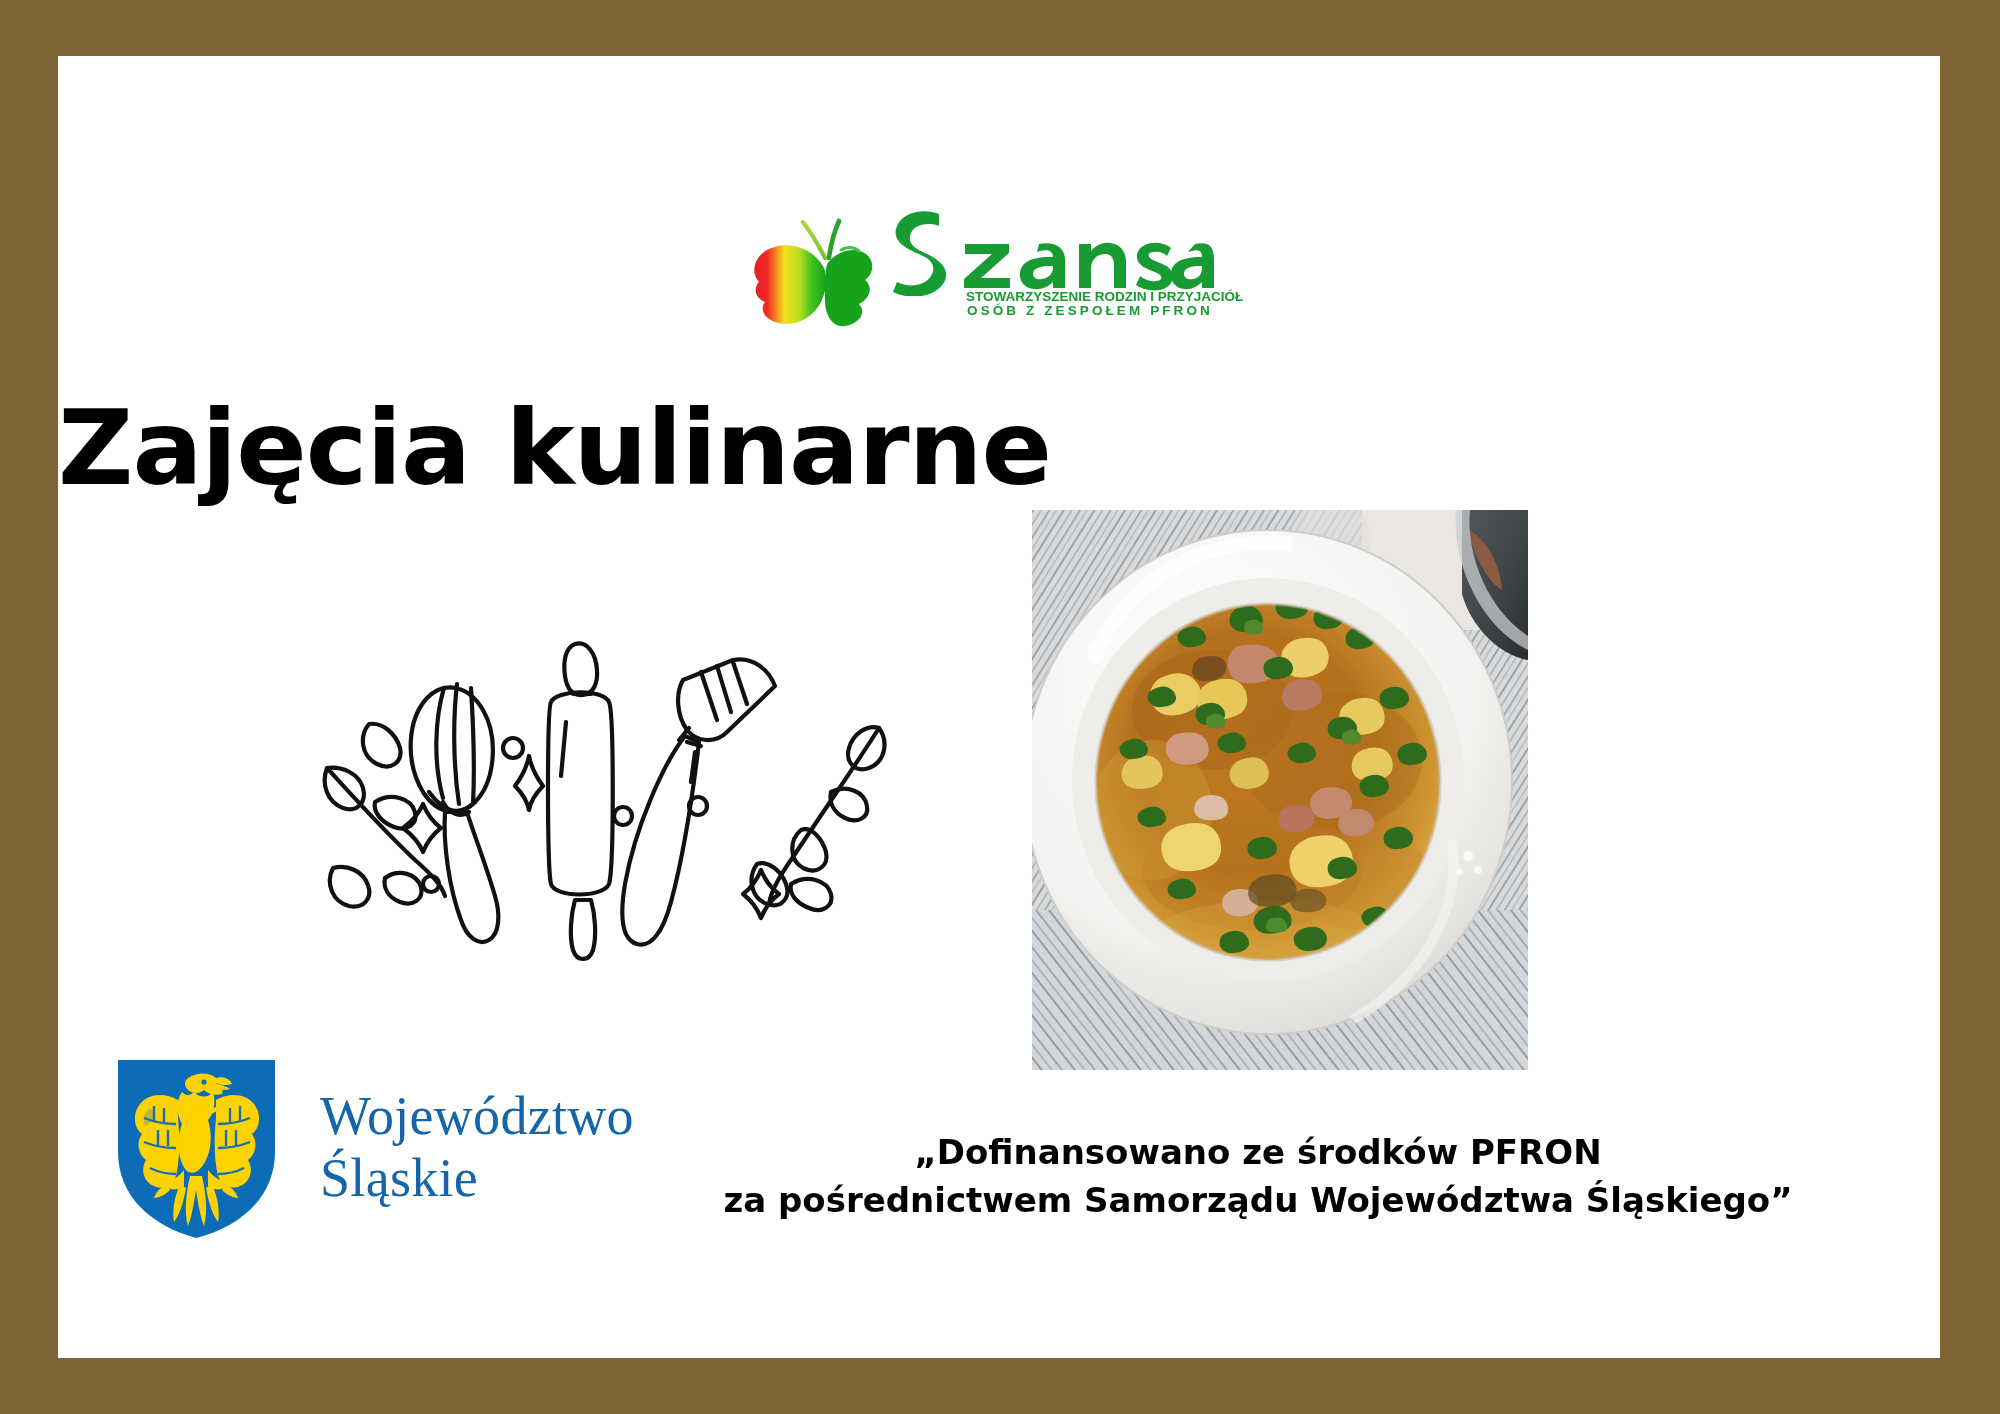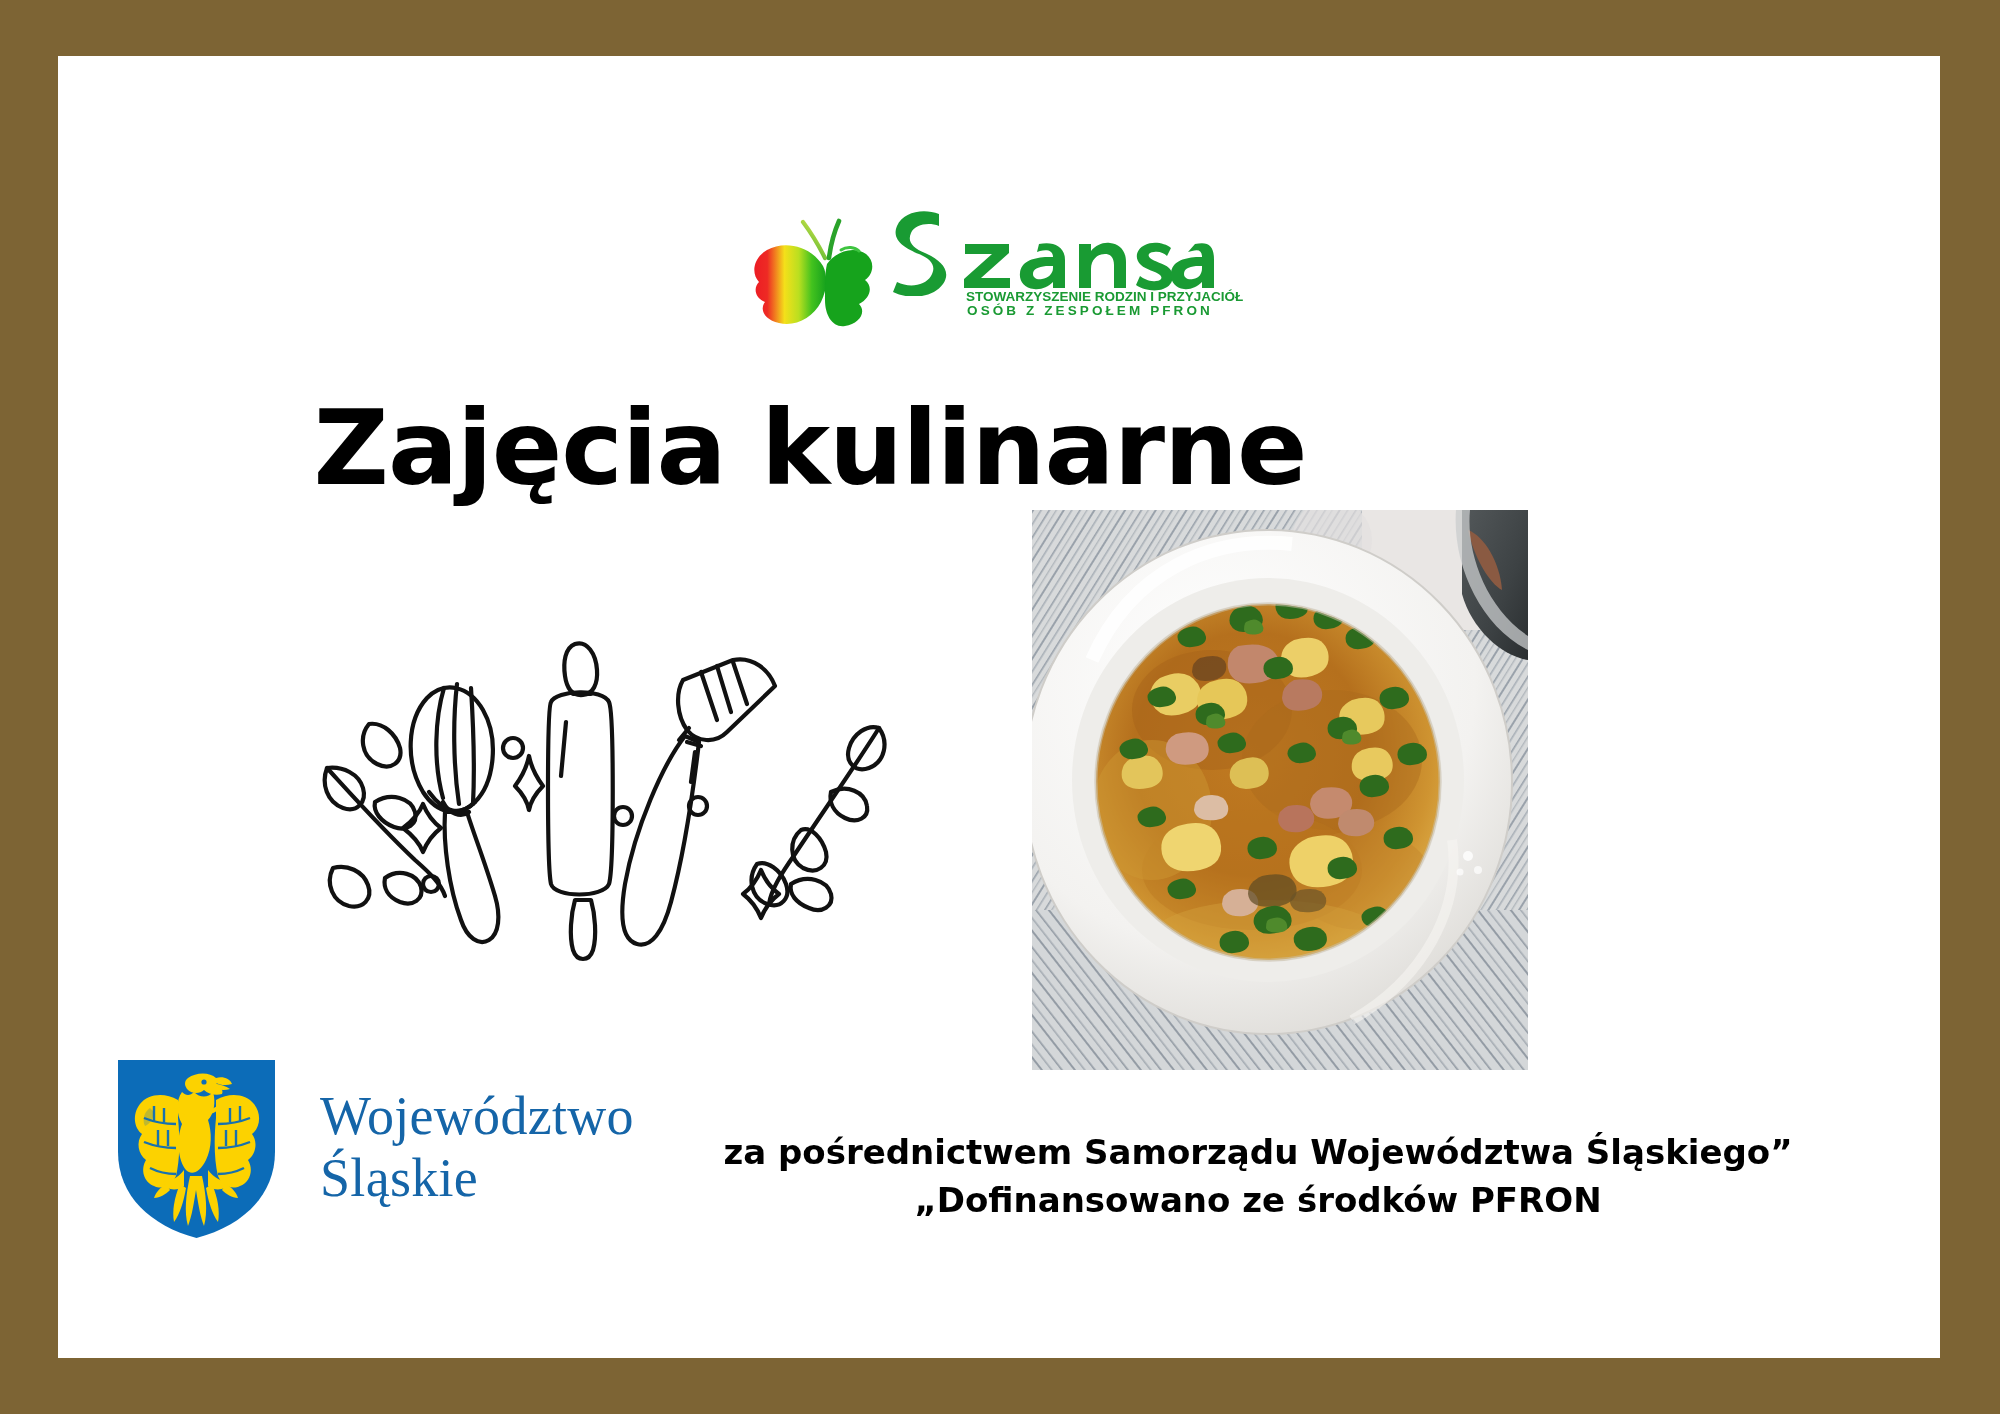--- a/index.html
+++ b/index.html
@@ -66,21 +66,20 @@
     display: block;
   }
   .tag-line.sparse { letter-spacing: 3.1px; font-size: 13.5px; }
 
   
   #title {
     position: absolute;
     left: 0;
     top: 330px;
     width: 1504px;
-    text-align: center;
     font-family: "DejaVu Sans", sans-serif;
     font-weight: bold;
     font-size: 104px;
     letter-spacing: -1px;
     color: #000000;
     line-height: 1.2;
   }
 
   
   #doodle {
@@ -482,18 +481,18 @@
           <path d="M112 74 L112 90"></path>
         </g>
       </svg>
       <div id="voiv-text">
         <div>Województwo</div>
         <div>Śląskie</div>
       </div>
     </div>
 
     <div id="funding">
+      <span class="fl">„Dofinansowano ze środków PFRON</span>
       <span class="fl">za pośrednictwem Samorządu Województwa Śląskiego”</span>
-      <span class="fl">„Dofinansowano ze środków PFRON</span>
     </div>
 
   </div>
 </div>
 
 </body></html>

